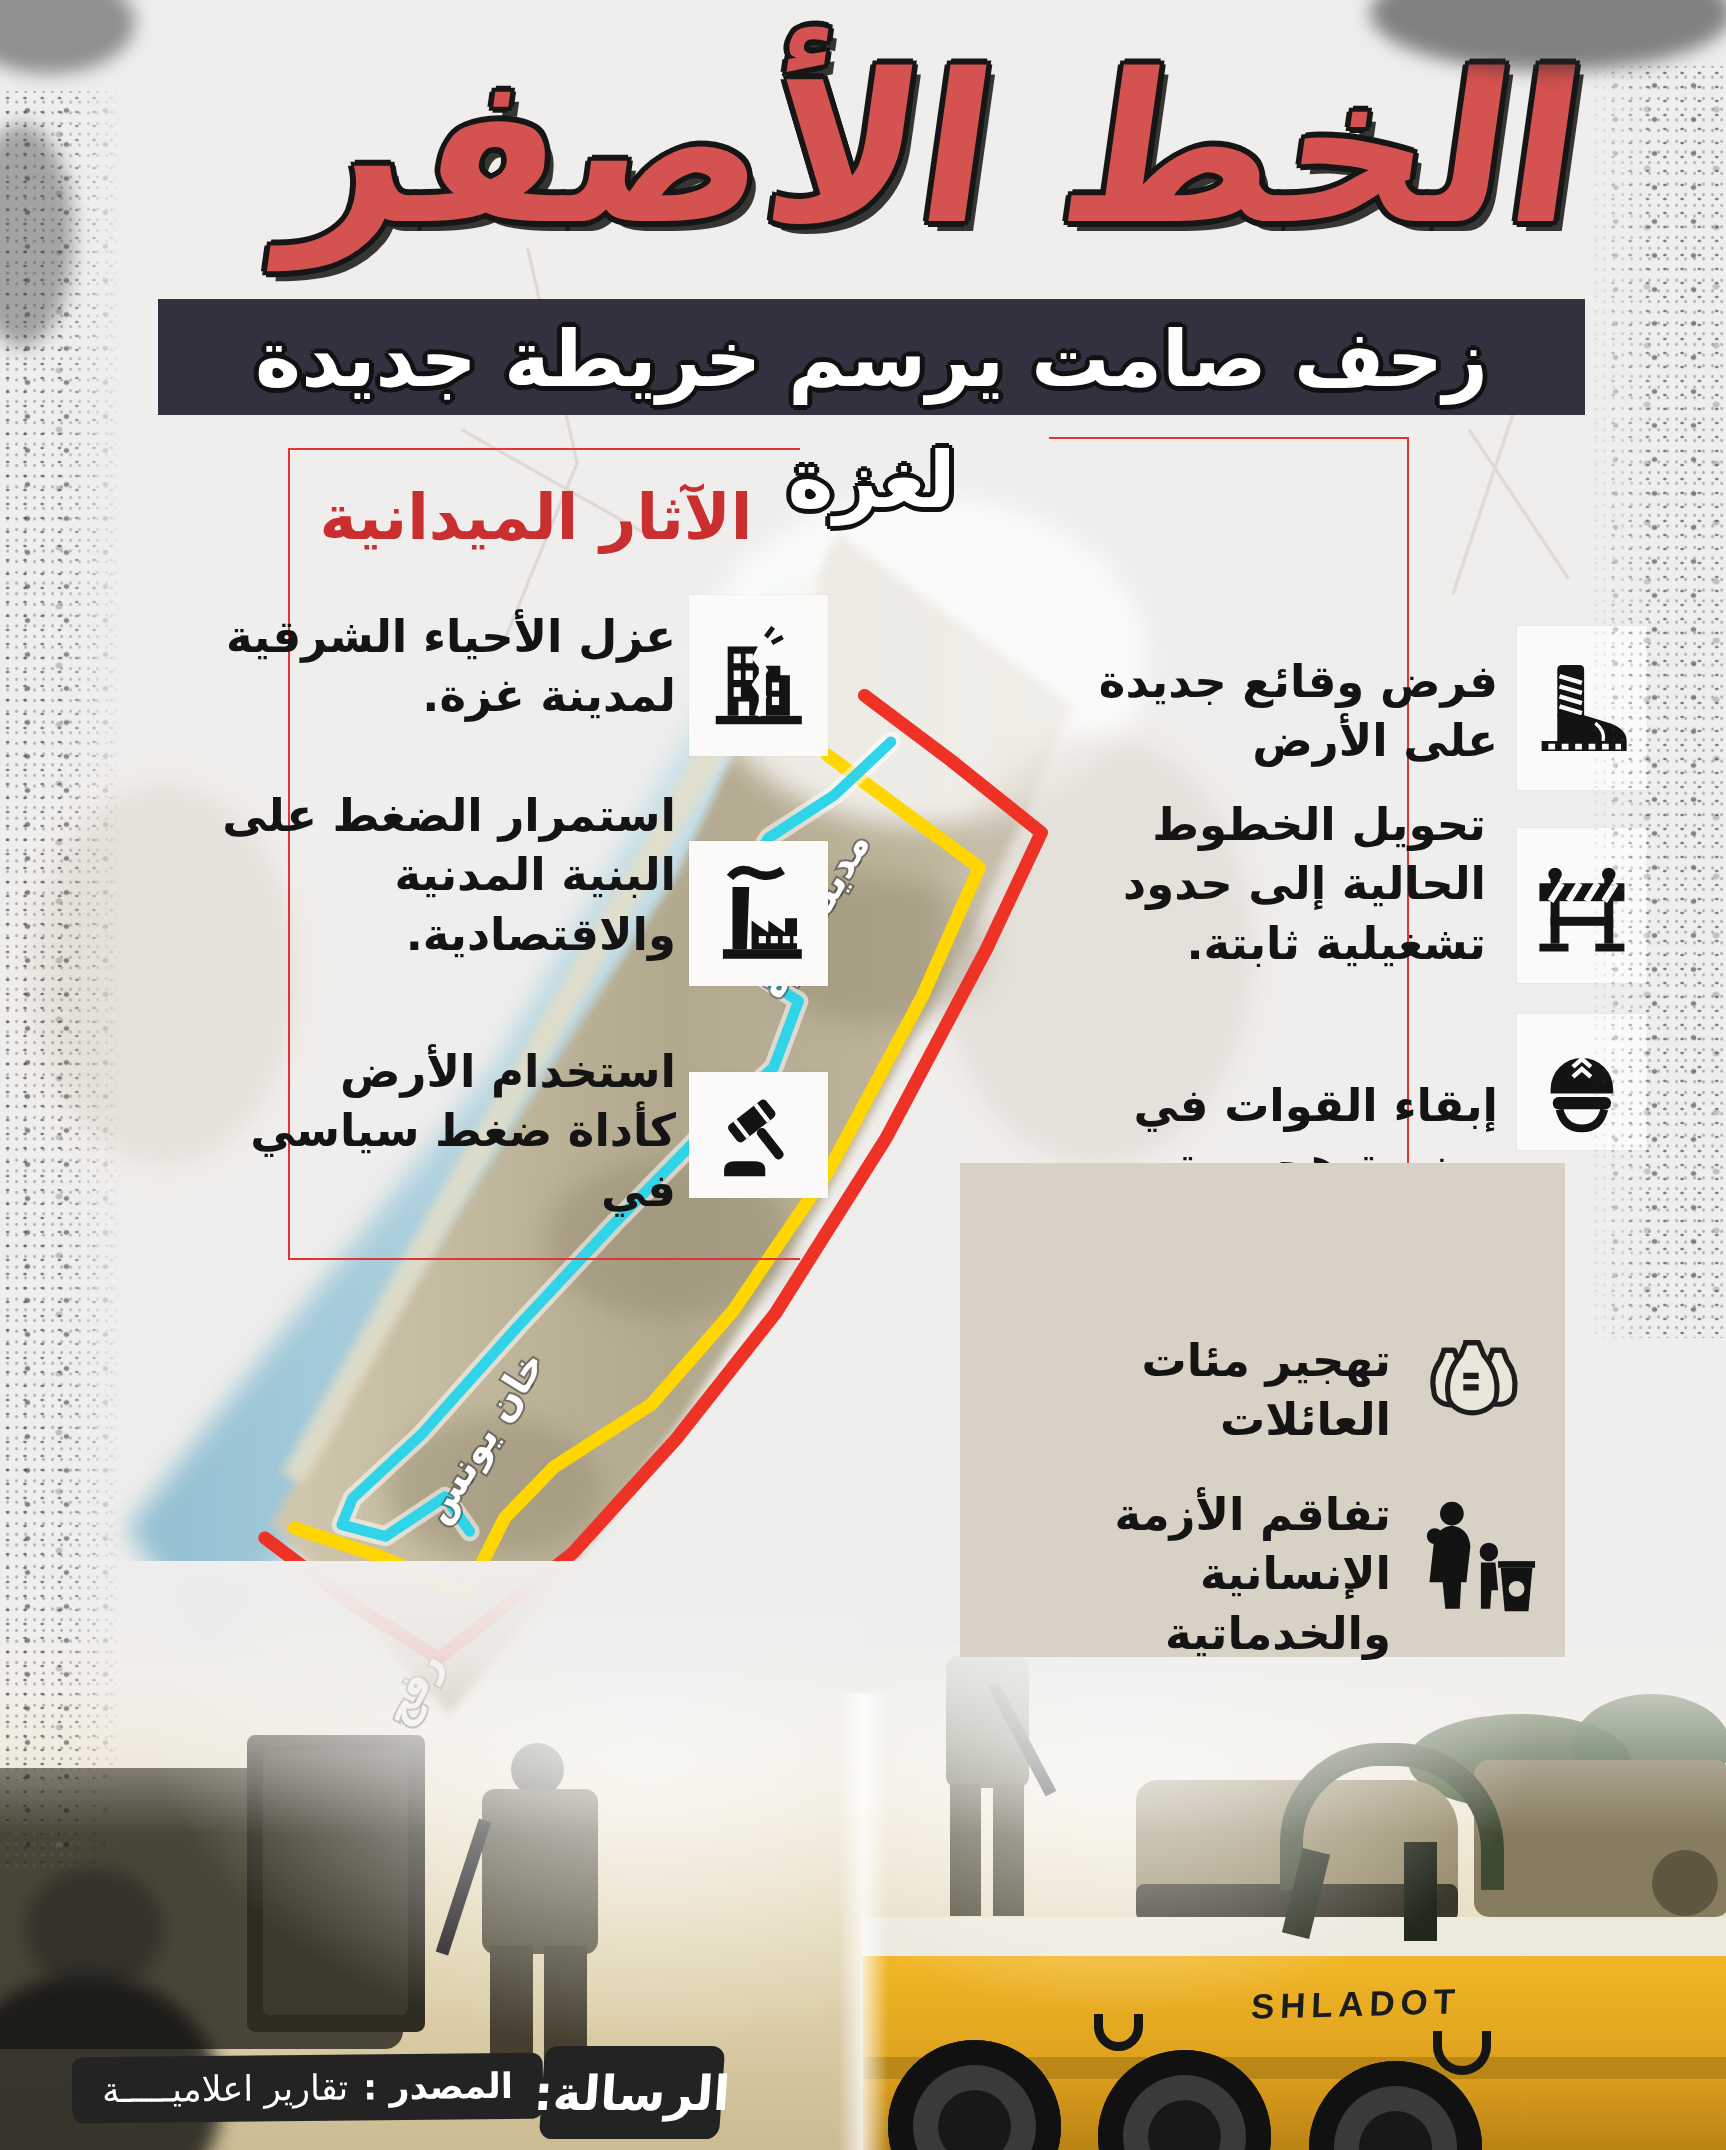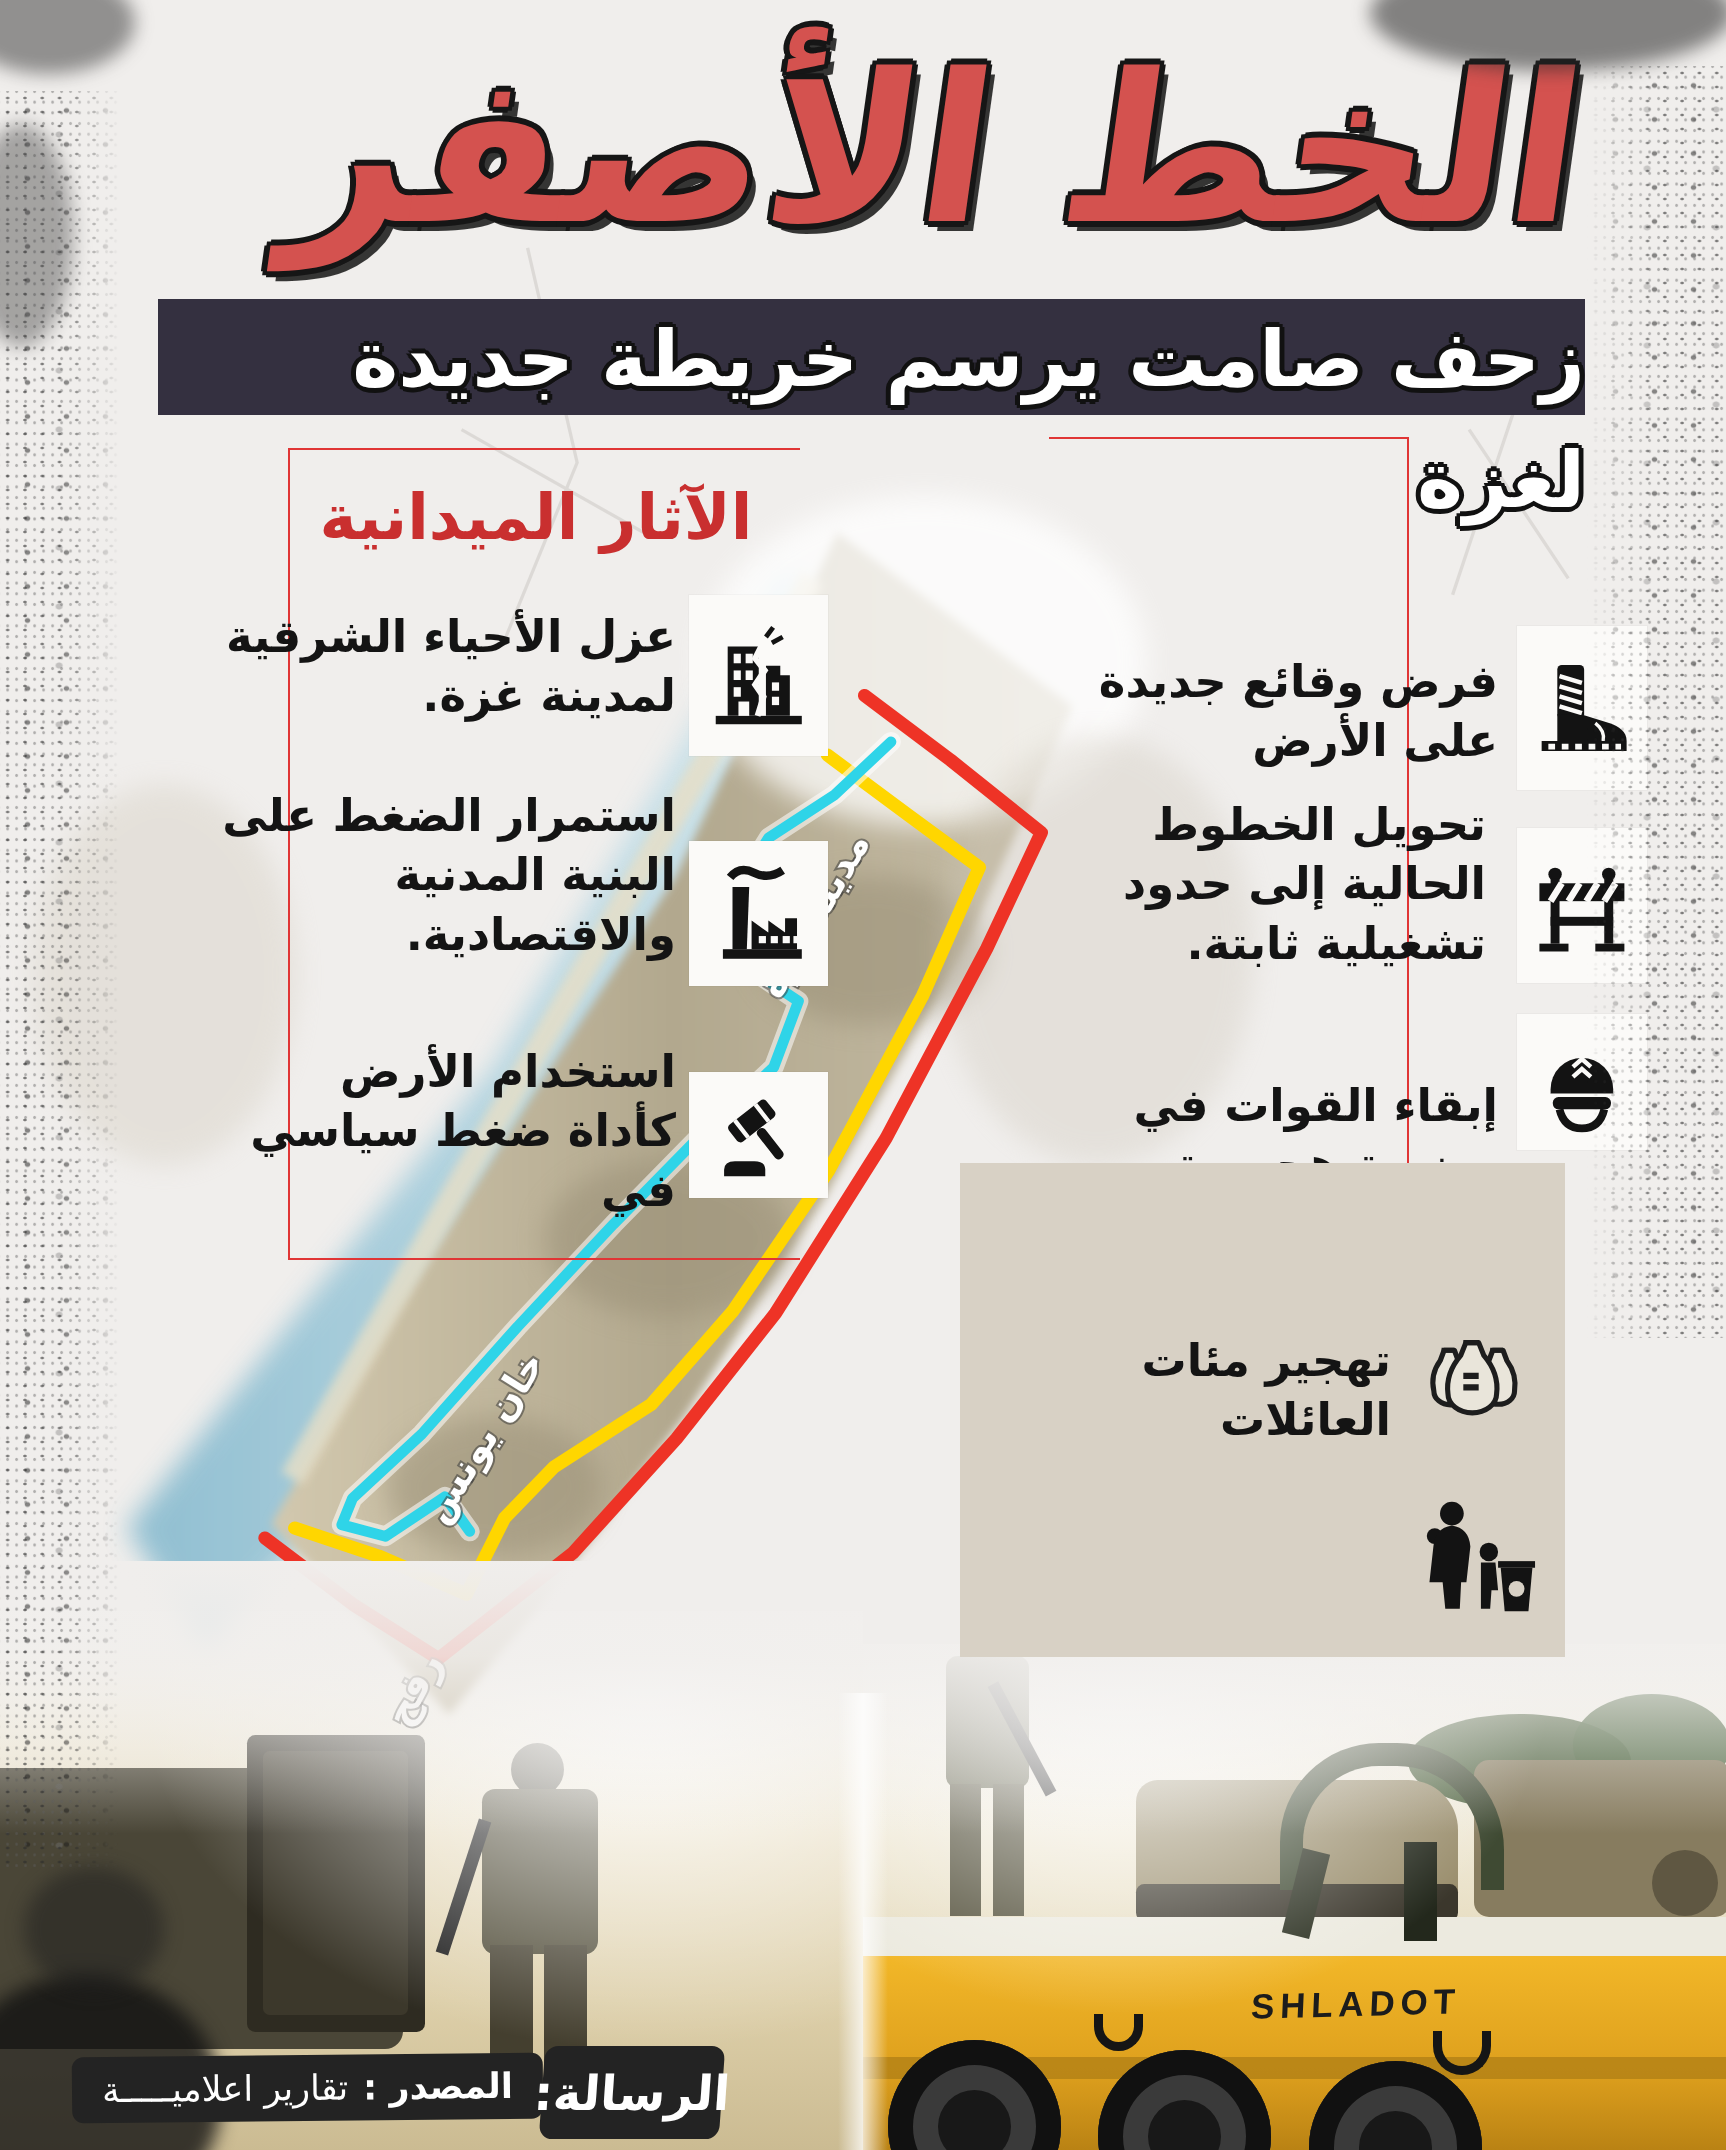--- a/index.html
+++ b/index.html
@@ -23,21 +23,21 @@
     -webkit-mask-image:linear-gradient(270deg,#000 52%,transparent);
     mask-image:linear-gradient(270deg,#000 52%,transparent);}
   .blob{position:absolute;border-radius:50%;filter:blur(9px);z-index:6;pointer-events:none;}
 
   
   .title{left:248px;top:-15px;width:1379px;height:330px;line-height:330px;text-align:center;
     font-size:206px;font-weight:bold;color:#d4524f;z-index:5;transform:skewX(-8deg);
     text-shadow:-5.8px 0 0 #161616,5.8px 0 0 #161616,0 -5.8px 0 #161616,0 5.8px 0 #161616,
       -4.1px -4.1px 0 #161616,4.1px 4.1px 0 #161616,-4.1px 4.1px 0 #161616,4.1px -4.1px 0 #161616,10px 10px 0 rgba(20,20,20,.85);}
   .subtitle-bar{left:159px;top:299px;width:1427px;height:116px;background:#343040;z-index:5;}
-  .subtitle{width:100%;height:116px;line-height:121px;font-size:78px;font-weight:bold;color:#fff;
+  .subtitle{width:100%;height:116px;line-height:121px;text-align:center;font-size:78px;font-weight:bold;color:#fff;
     text-shadow:-5px 0 0 #111,5px 0 0 #111,0 -5px 0 #111,0 5px 0 #111,-3.3px -3.3px 0 #111,3.3px 3.3px 0 #111,-3.3px 3.3px 0 #111,3.3px -3.3px 0 #111;}
 
   
   .box-left{left:289px;top:448px;width:510px;height:808px;border-top:2.5px solid #e03535;border-left:2.5px solid #e03535;border-bottom:2.5px solid #e03535;z-index:5;}
   .box-right{left:1050px;top:437px;width:358px;height:730px;border-top:2.5px solid #e03535;border-right:2.5px solid #e03535;border-bottom:2.5px solid #e03535;z-index:5;}
   
 
   .sec-head{position:absolute;z-index:5;font-weight:bold;font-size:63px;color:#c92f2f;text-align:center;}
   .item-text{position:absolute;z-index:5;font-weight:bold;font-size:45px;color:#141414;line-height:1.32;text-align:right;direction:rtl;}
   .icon-card{position:absolute;z-index:5;background:#fbfaf8;display:flex;align-items:center;justify-content:center;box-shadow:0 0 0 0.8px rgba(0,0,0,0.03);}
@@ -293,20 +293,21 @@
       <g stroke="#1d1d1d" stroke-width="4" fill="#e9e5da" stroke-linejoin="round">
         <path d="M26 50 l3 -8 h8 l3 8 q9 11 7 24 a11 9 0 0 1 -26 0 q-3 -13 5 -24 z"></path>
         <path d="M64 50 l3 -8 h8 l3 8 q8 11 6 24 a11 9 0 0 1 -25 0 q-3 -13 5 -24 z"></path>
         <path d="M42 46 l4 -10 h10 l4 10 q12 14 10 30 a14 11 0 0 1 -38 0 q-2 -16 10 -30 z"></path>
       </g>
       <path d="M27 42 h10 M65 42 h10 M44 36 h12" stroke="#1d1d1d" stroke-width="4"></path>
       <path d="M44 62 h12 M44 71 h12" stroke="#1d1d1d" stroke-width="5"></path>
     </svg>
   </div>
 
+  <div class="item-text" style="left:979px;top:1485px;width:413px;z-index:5;">تفاقم الأزمة الإنسانية والخدماتية</div>
   <div class="icon-bare" style="left:1408px;top:1478px;width:132px;height:161px;">
     <svg viewBox="0 0 100 100" fill="#131313">
       <circle cx="34" cy="16" r="9"></circle>
       <circle cx="21" cy="33" r="6"></circle>
       <path d="M34 25 q-13 2 -14 16 l-3 27 h10 l2 20 h11 l1 -20 h4 l3 -27 q-1 -14 -14 -16 z"></path>
       <circle cx="62" cy="45" r="7"></circle>
       <path d="M56 53 h11 l2 21 h-5 l-1 14 h-7 z"></path>
       <path d="M71 57 h24 l-3 33 h-18 z"></path>
       <rect x="69" y="52" width="28" height="5"></rect>
       <circle cx="83" cy="73" r="6" fill="#d8d1c5"></circle>

